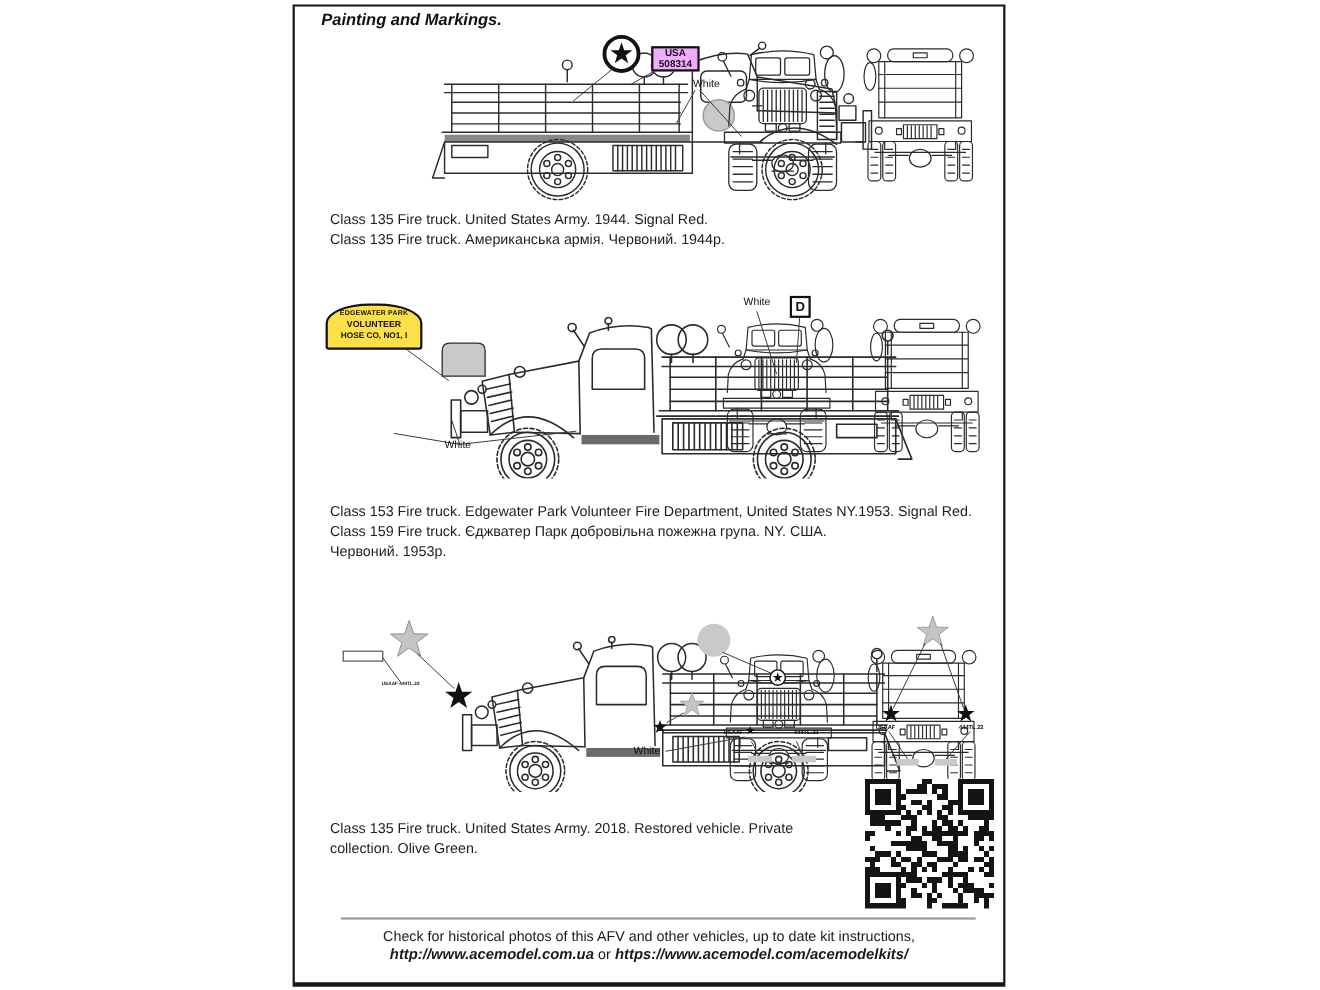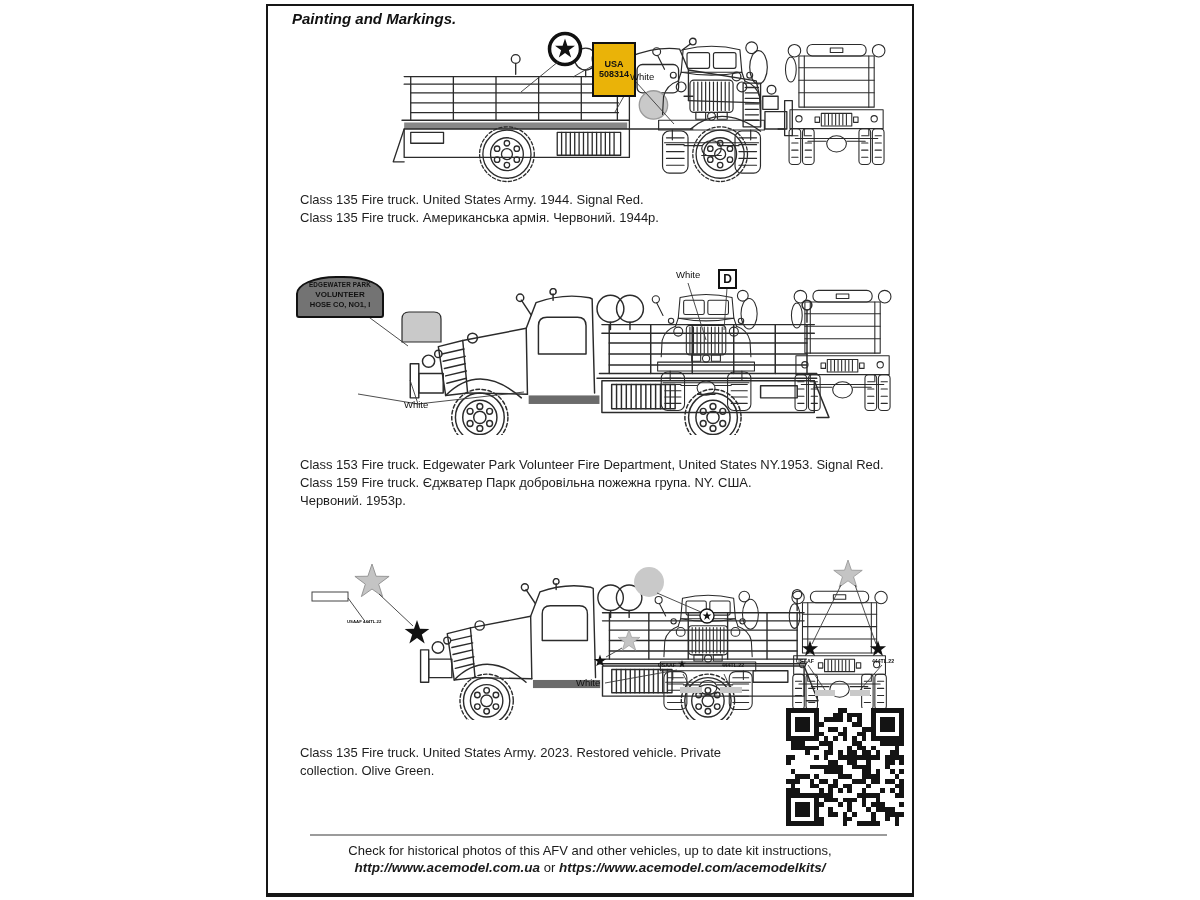--- a/index.html
+++ b/index.html
@@ -7,24 +7,24 @@
        font-family:"Liberation Sans",sans-serif;color:#1c1c1c;}
   .frame{position:absolute;left:266px;top:4px;width:648px;height:893px;
          border:2px solid #161616;border-bottom-width:4px;box-sizing:border-box;background:#fff;}
   .abs{position:absolute;}
   .title{left:292px;top:10px;font:italic bold 15px/18px "Liberation Sans",sans-serif;color:#111;}
   .rowart{position:absolute;}
   .lineart{stroke:#2b2b2b;fill:none;stroke-width:1.2;stroke-linecap:round;stroke-linejoin:round;}
   .leader{stroke:#3a3a3a;stroke-width:0.9;fill:none;}
   .label{position:absolute;font-family:"Liberation Sans",sans-serif;color:#111;}
   .white-label{font-size:9.5px;line-height:10px;}
-  .plate{left:592px;top:42px;width:40px;border:2px solid #111;background:#eab308;
-         text-align:center;font:bold 9px/9.5px "Liberation Sans",sans-serif;padding:16px 0;}
+  .plate{left:592px;top:42px;width:40px;border:2px solid #111;background:#f0abfc;
+         text-align:center;font:bold 9px/9.5px "Liberation Sans",sans-serif;padding:0 0;}
   .sign{left:296px;top:276px;width:88px;height:42px;border:2px solid #111;
-        border-radius:46% 46% 3px 3px / 42% 42% 3px 3px;background:#737373;text-align:center;box-sizing:border-box;}
+        border-radius:46% 46% 3px 3px / 42% 42% 3px 3px;background:#fde047;text-align:center;box-sizing:border-box;}
   .sign-arc{font:bold 6.3px/8px "Liberation Sans",sans-serif;padding-top:3px;letter-spacing:.2px;}
   .sign-l2{font:bold 8px/10px "Liberation Sans",sans-serif;margin-top:1px;}
   .sign-l3{font:bold 7.5px/10px "Liberation Sans",sans-serif;}
   .dbox{left:718px;top:269px;width:15px;height:16px;border:2px solid #111;background:#fff;
         text-align:center;font:bold 12px/16px "Liberation Sans",sans-serif;}
   .cap{position:absolute;left:300px;width:612px;font:13px/18px "Liberation Sans",sans-serif;color:#1e1e1e;}
   .cap3{width:455px;}
   .cap p{margin:0 0 4px 0;}
   .divider{left:310px;top:834px;width:577px;height:2px;background:#9b9b9b;}
   .qr{left:786px;top:708px;width:118px;height:118px;background:#fff;}
@@ -293,21 +293,21 @@
   <polygon points="0,-10 2.3,-3.2 9.5,-3.1 3.7,1.2 5.9,8.1 0,3.9 -5.9,8.1 -3.7,1.2 -9.5,-3.1 -2.3,-3.2" transform="translate(600,97) scale(0.85)" fill="#111"></polygon>
   <text x="527" y="111" text-anchor="middle" font-size="5.2" font-weight="bold">USAAF</text>
   <text x="605" y="111" text-anchor="middle" font-size="5.2" font-weight="bold">444TL.22</text>
   <rect x="537" y="138" width="20" height="6" fill="#c9c9c9"></rect>
   <rect x="572" y="138" width="20" height="6" fill="#c9c9c9"></rect>
   <line class="leader" x1="547" y1="138" x2="530" y2="113"></line>
   <line class="leader" x1="582" y1="138" x2="604" y2="113"></line>
 </svg>
 <div class="label white-label" style="left:576px;top:678px">White</div>
 <div class="cap cap3" style="top:744px">
-  <p>Class 135 Fire truck. United States Army. 2023. Restored vehicle. Private collection. Olive Green.</p>
+  <p>Class 135 Fire truck. United States Army. 2018. Restored vehicle. Private collection. Olive Green.</p>
 </div>
 
 <div class="abs qr"><svg viewBox="0 0 100 100" width="100%" height="100%" shape-rendering="crispEdges">
       <g fill="#141414">
         <rect x="0" y="0" width="4" height="4"></rect>
         <rect x="4" y="0" width="4" height="4"></rect>
         <rect x="8" y="0" width="4" height="4"></rect>
         <rect x="12" y="0" width="4" height="4"></rect>
         <rect x="16" y="0" width="4" height="4"></rect>
         <rect x="20" y="0" width="4" height="4"></rect>

